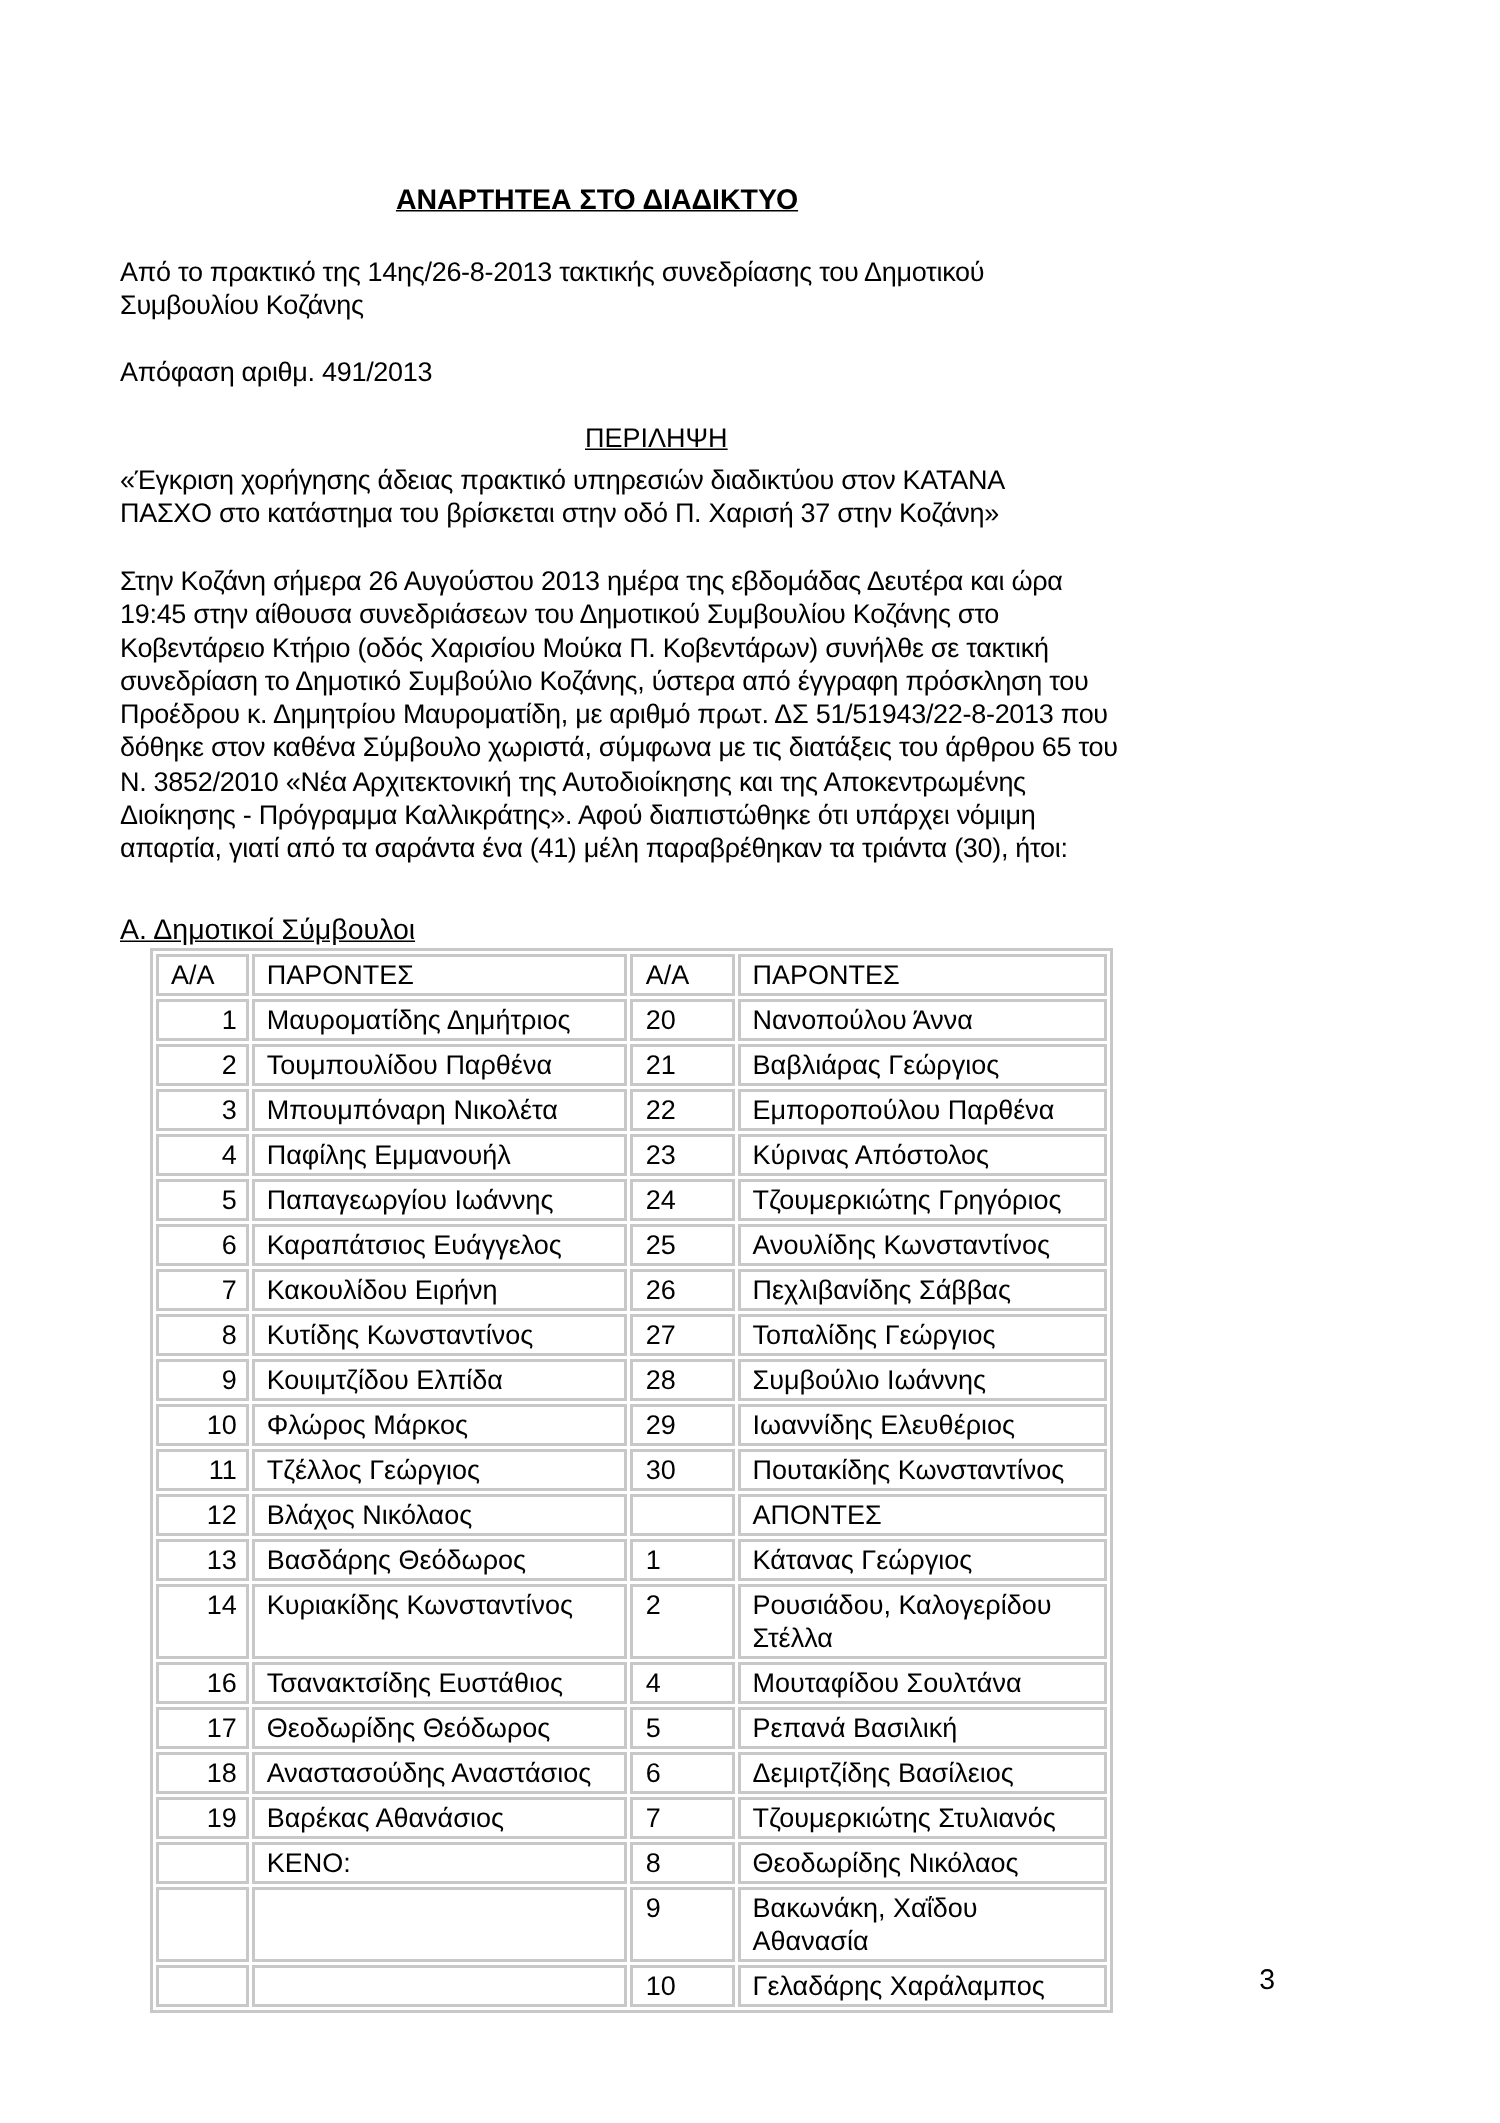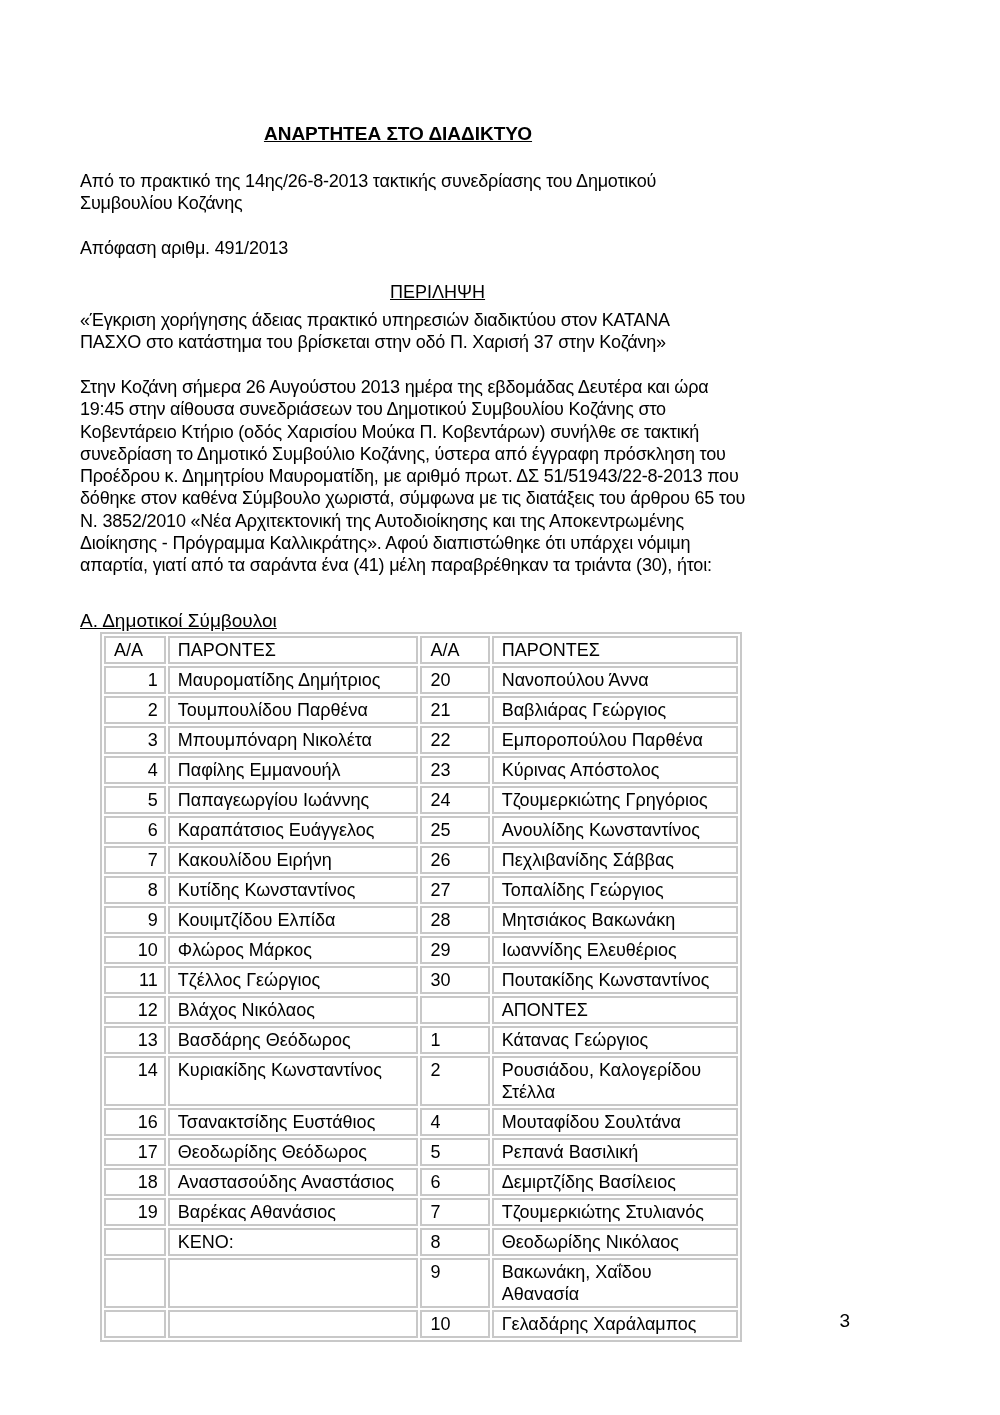--- a/index.html
+++ b/index.html
@@ -109,21 +109,21 @@
       <tr>
         <td class="num">8</td>
         <td class="name">Κυτίδης Κωνσταντίνος</td>
         <td class="num2">27</td>
         <td class="name2">Τοπαλίδης Γεώργιος</td>
       </tr>
       <tr>
         <td class="num">9</td>
         <td class="name">Κουιμτζίδου Ελπίδα</td>
         <td class="num2">28</td>
-        <td class="name2">Μητσιάκος Βακωνάκη</td>
+        <td class="name2">Συμβούλιο Ιωάννης</td>
       </tr>
       <tr>
         <td class="num">10</td>
         <td class="name">Φλώρος Μάρκος</td>
         <td class="num2">29</td>
         <td class="name2">Ιωαννίδης Ελευθέριος</td>
       </tr>
       <tr>
         <td class="num">11</td>
         <td class="name">Τζέλλος Γεώργιος</td>

